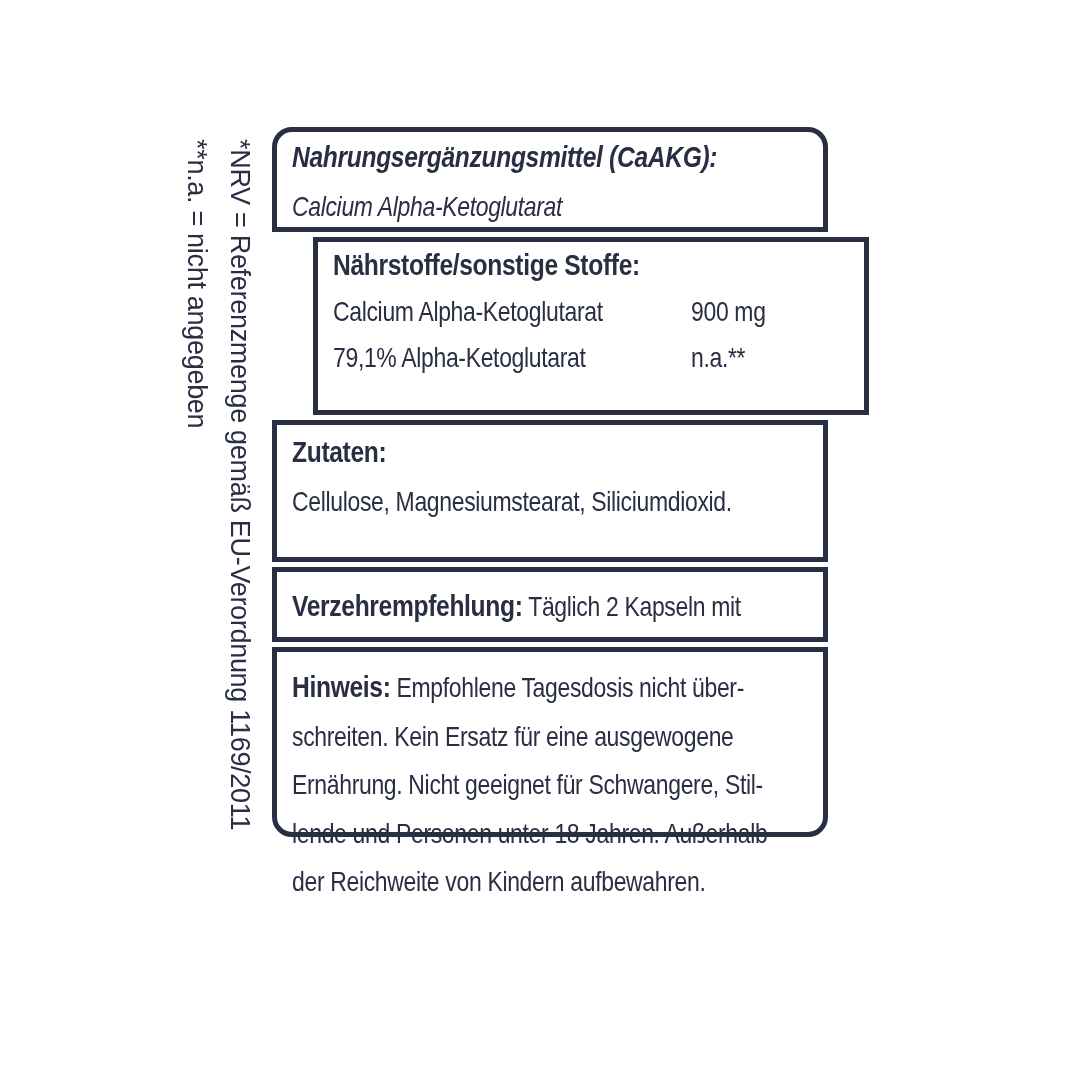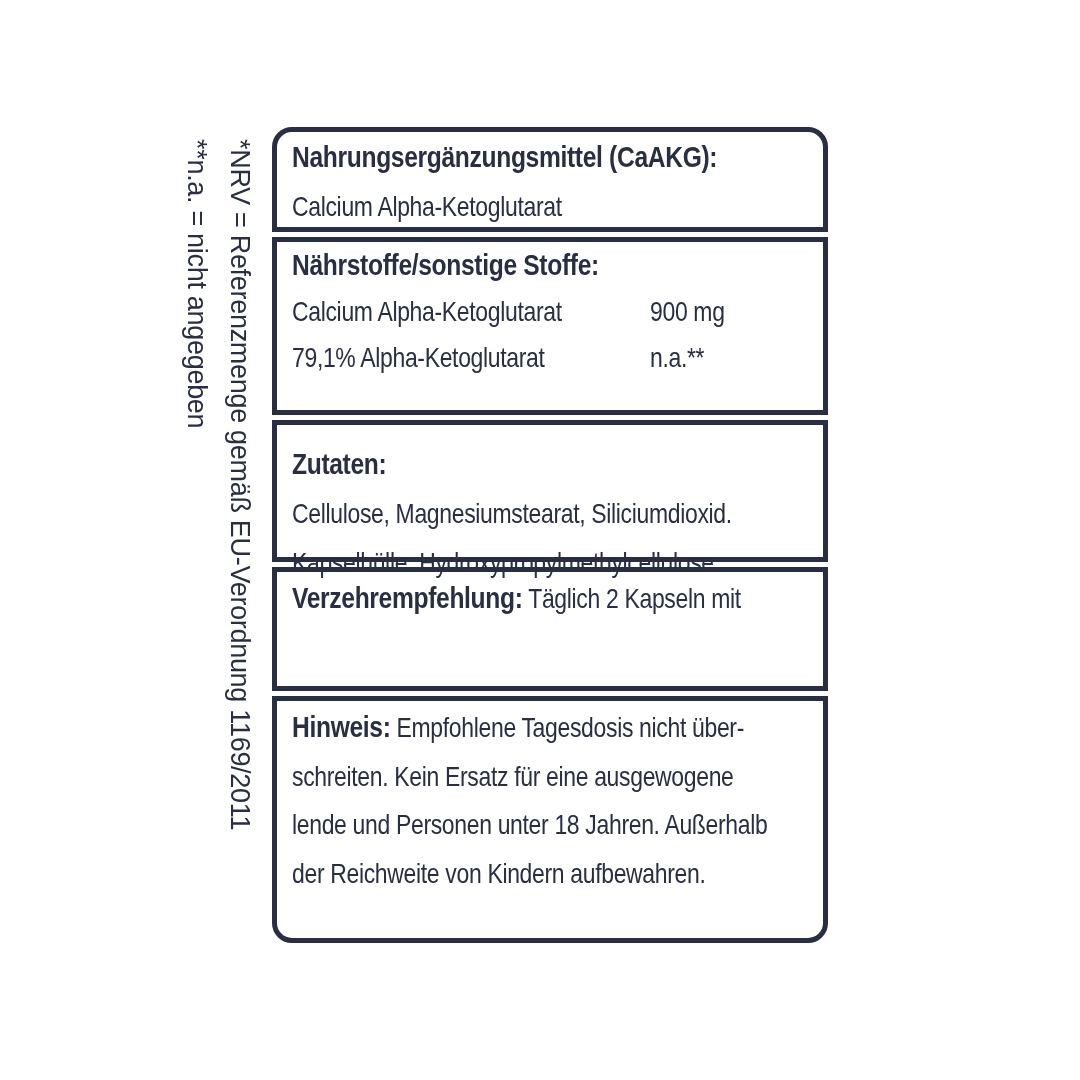--- a/index.html
+++ b/index.html
@@ -37,28 +37,28 @@
   }
   .section {
     width: 100%;
     border: 5px solid #292e43;
     background: #ffffff;
     padding: 2px 8px 0 15px;
     margin-bottom: 5px;
     overflow: visible;
   }
   .section:last-child { margin-bottom: 0; }
-  .section.first { border-radius: 20px 20px 0 0; }
+  .section.first { border-radius: 20px 20px 0 0; font-style: italic; }
   .section.last  { border-radius: 0 0 20px 20px; margin-bottom: 0; }
 
   .s1 { height: 105px; line-height: 45px; }
-  .s2 { height: 178px; line-height: 42px; }
-  .s3 { height: 142px; line-height: 45px; padding-top: 16px; }
-  .s4 { height: 124px;  line-height: 43px; padding-top: 4px; }
-  .s5 { height: 247px; line-height: 44.5px; padding-top: 4px; }
+  .s2 { height: 178px; line-height: 42px; margin-left: 41px; }
+  .s3 { height: 142px; line-height: 45px; padding-top: 4px; }
+  .s4 { height: 75px;  line-height: 43px; padding-top: 12px; }
+  .s5 { height: 190px; line-height: 44.5px; padding-top: 13px; }
 
   .line {
     display: block;
     white-space: nowrap;
   }
   .squeeze {
     display: inline-block;
     transform: scaleX(0.82);
     transform-origin: 0 50%;
     letter-spacing: -0.4px;
@@ -113,39 +113,39 @@
       </span>
     </div>
 
     <div class="section s3">
       <span class="line">
         <span class="squeeze title-text">Zutaten:</span>
       </span>
       <span class="line">
         <span class="squeeze">Cellulose, Magnesiumstearat, Siliciumdioxid.</span>
       </span>
-      <span class="line">
-        <span class="squeeze">Kapselhülle: Hydroxypropylmethylcellulose.</span>
-      </span>
     </div>
 
     <div class="section s4">
       <span class="line">
         <span class="squeeze"><b class="title-text">Verzehrempfehlung:</b><span> Täglich 2 Kapseln mit</span></span>
       </span>
     </div>
 
     <div class="section last s5">
       <span class="line">
         <span class="squeeze"><b class="title-text">Hinweis:</b><span> Empfohlene Tagesdosis nicht über-</span></span>
       </span>
       <span class="line">
         <span class="squeeze">schreiten. Kein Ersatz für eine ausgewogene</span>
       </span>
       <span class="line">
+        <span class="squeeze">Ernährung. Nicht geeignet für Schwangere, Stil-</span>
+      </span>
+      <span class="line">
         <span class="squeeze">lende und Personen unter 18 Jahren. Außerhalb</span>
       </span>
       <span class="line">
         <span class="squeeze">der Reichweite von Kindern aufbewahren.</span>
       </span>
     </div>
 
   </div>
 </div>
 

